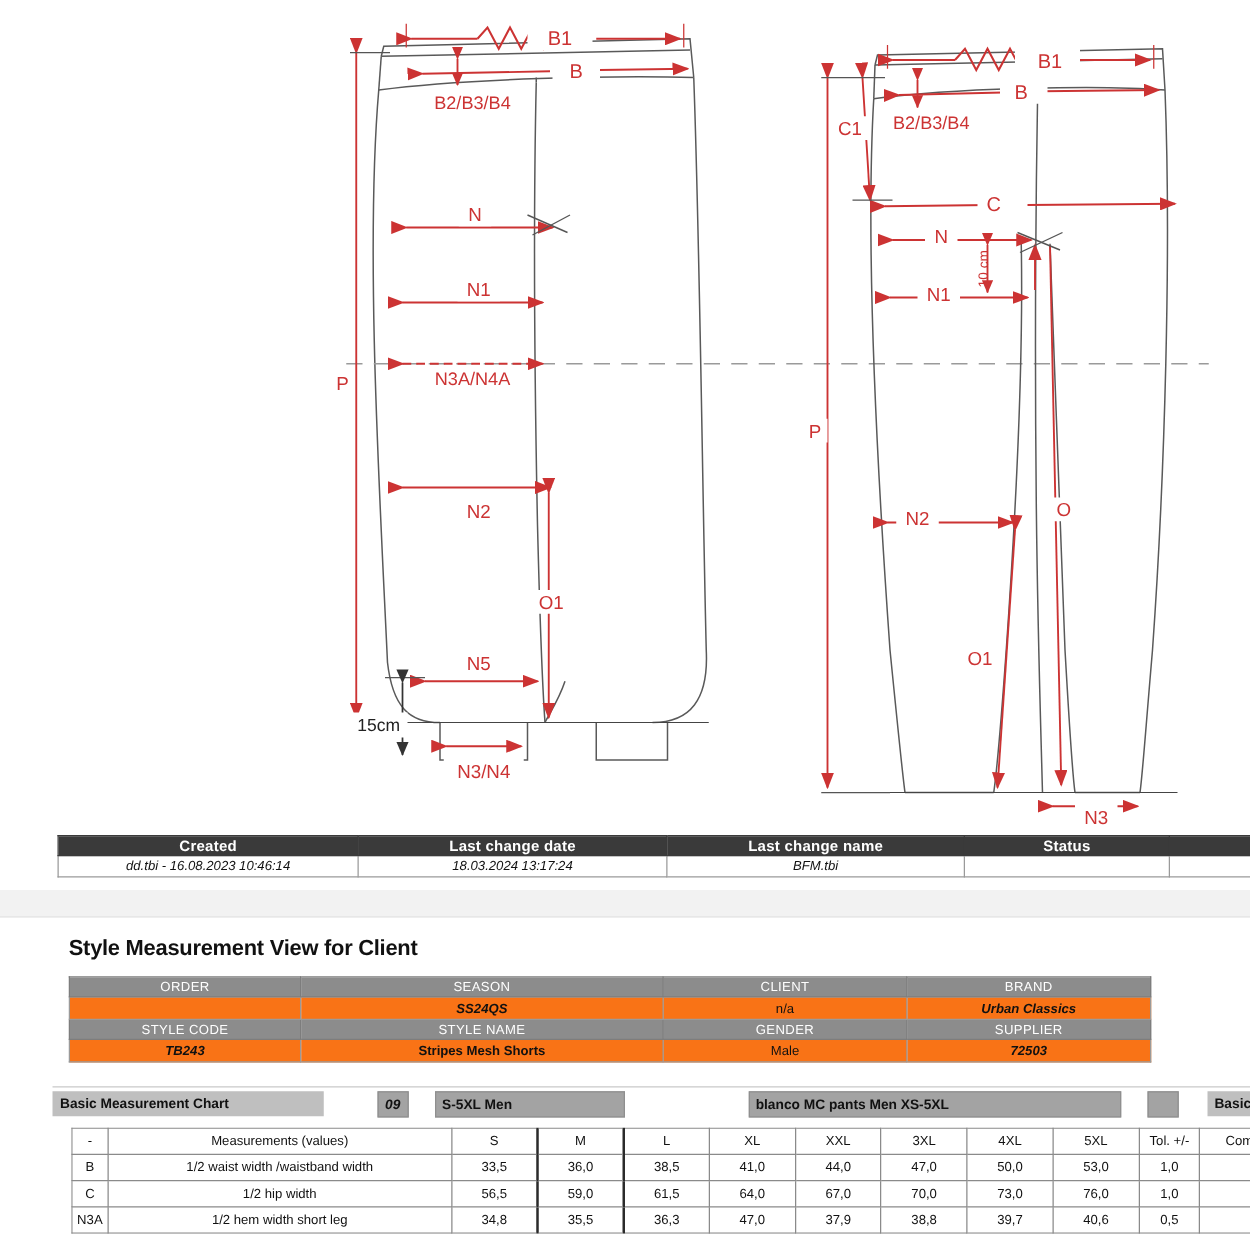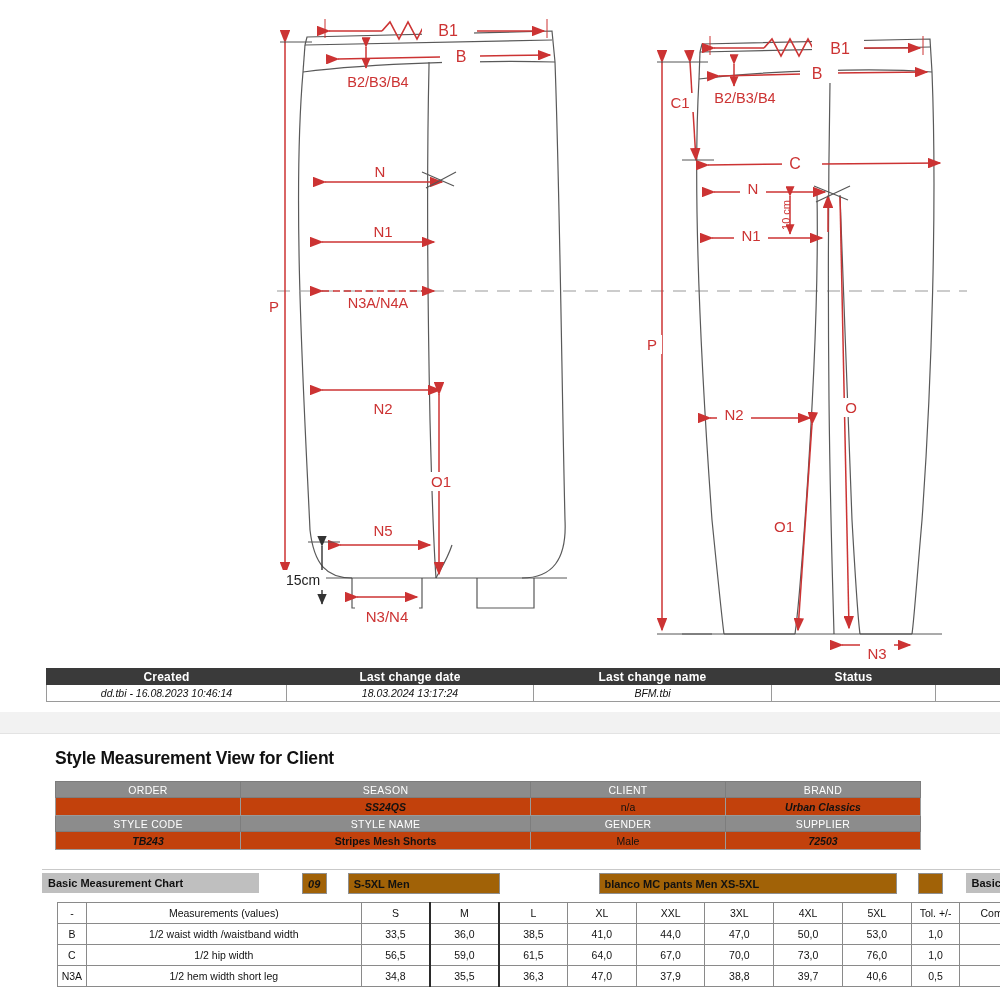--- a/index.html
+++ b/index.html
@@ -89,21 +89,21 @@
     border-collapse: collapse; width: 100%; table-layout: fixed; border-radius: 31px;
   }
   table.info th {
     background: #8c8c8c; color: #ffffff;
     font-size: 10.5px; font-weight: normal;
     height: 16px; text-align: center;
     border: 1px solid #7d7d7d; padding: 0;
     letter-spacing: .3px;
   }
   table.info td {
-    background: #c2410c; color: #111;
+    background: #f97316; color: #111;
     font-size: 10.5px; height: 18px;
     text-align: center; border: 1px solid #9a9a9a; padding: 0;
   }
   td.it { font-style: italic; font-weight: bold; }
   td.bd { font-weight: bold; }
 
   
   #chart-header-line {
     position: absolute; left: 42px; top: 869px;
     width: 958px; height: 1px; background: #c9c9c9;
@@ -114,21 +114,21 @@
     display: flex; align-items: flex-start; gap: 15px;
   }
   .bmc-label {
     width: 258px; height: 20px;
     background: #bfbfbf; color: #111;
     font-size: 11px; font-weight: bold;
     display: flex; align-items: center;
     padding-left: 6px;
   }
   .fld {
-    background: #a16207; border: 1px solid #8f8f8f;
+    background: #a3a3a3; border: 1px solid #8f8f8f;
     height: 21px; display: flex; align-items: center;
     padding-left: 5px; font-size: 11px; color: #111;
   }
   .fld-num { width: 28px; margin-left: 28px; font-style: italic; font-weight: bold; }
   .fld-size { width: 180px; margin-left: 6px; font-weight: bold; }
   .fld-desc { width: 355px; margin-left: 84px; font-weight: bold; }
   .fld-empty { width: 28px; margin-left: 6px; }
   .bmc-label-2 {
     height: 20px; background: #bfbfbf; color: #111;
     font-size: 11px; font-weight: bold;

